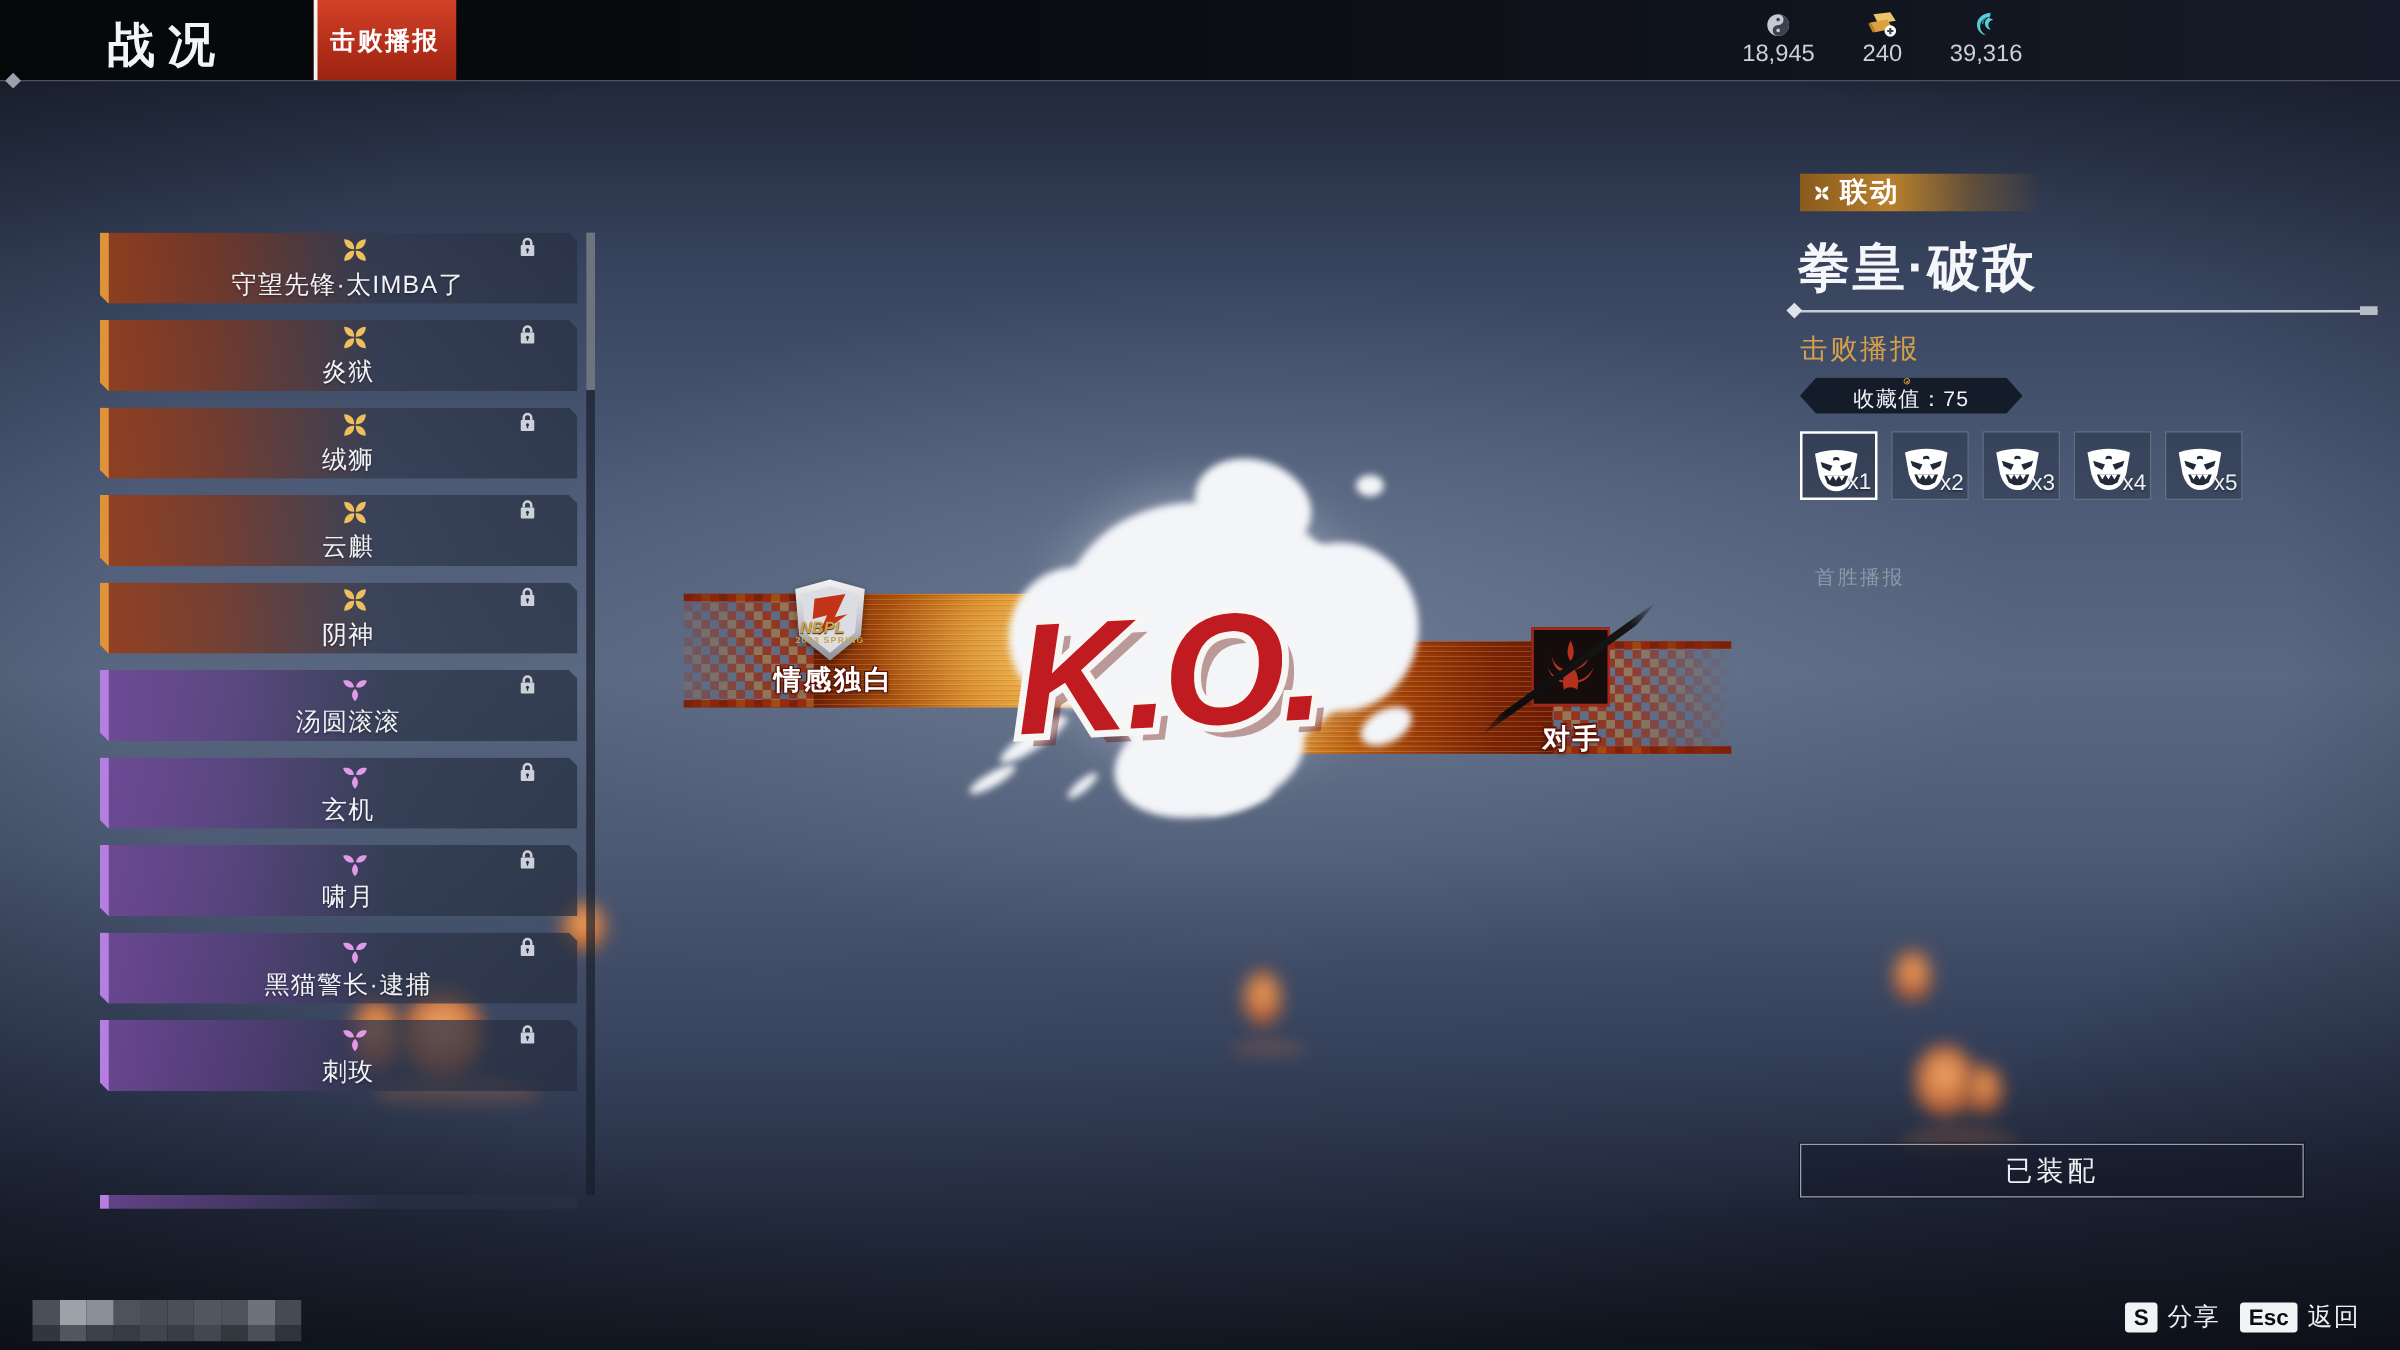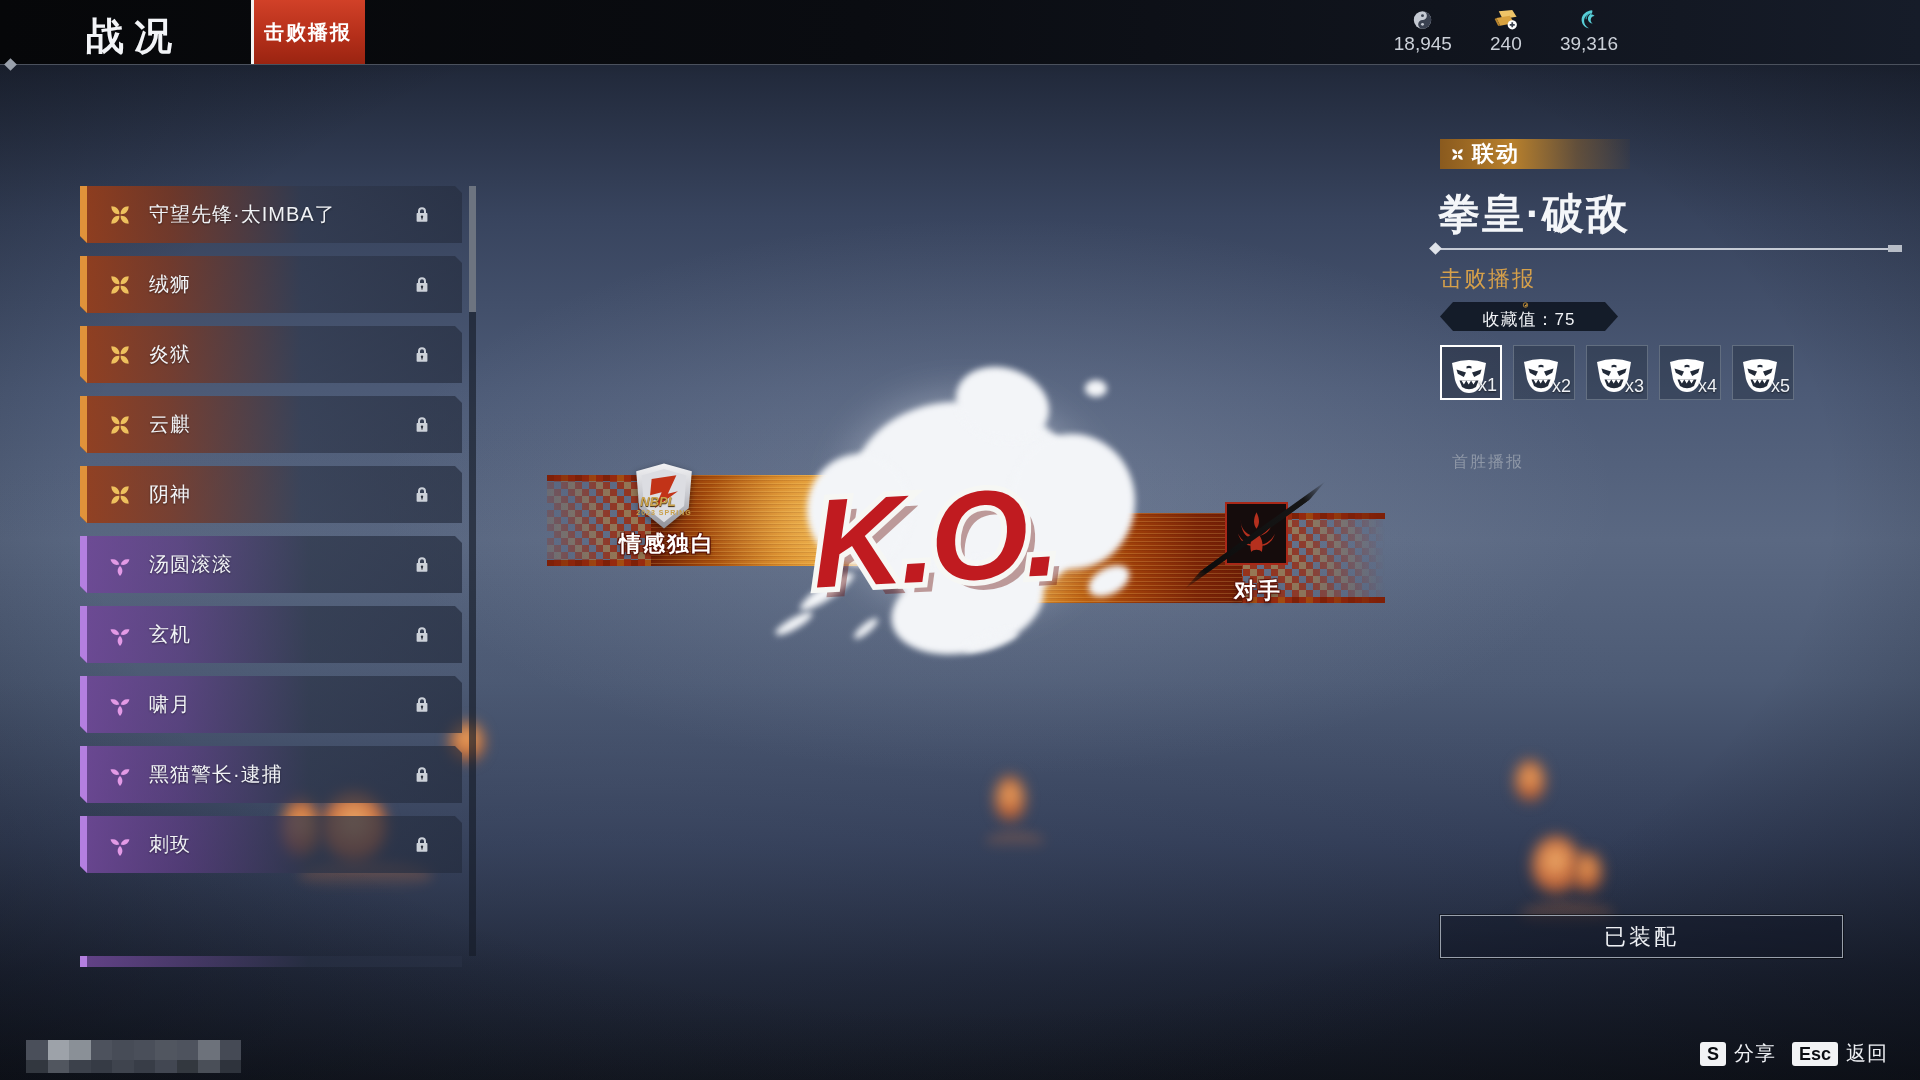--- a/index.html
+++ b/index.html
@@ -28,21 +28,21 @@
   .tab::before{content:"";position:absolute;left:0;top:0;bottom:0;width:3px;background:#f3f3f1;}
   .tab-label{color:#fff;font-size:20px;font-weight:bold;letter-spacing:2px;}
   .currencies{position:absolute;right:302px;top:8px;display:flex;gap:26px;}
   .cur{display:flex;flex-direction:column;align-items:center;min-width:56px;}
   .cur svg{width:27px;height:24px;}
   .cur-val{margin-top:1px;font-size:19px;color:#ccd1d9;}
 
   
   .broadcast-list{position:absolute;z-index:4;left:80px;top:186px;width:382px;display:flex;flex-direction:column;gap:13px;}
   .s-item{position:relative;height:57px;display:flex;align-items:center;
-    clip-path:polygon(0 0,calc(100% - 7px) 0,100% 7px,100% 100%,7px 100%,0 calc(100% - 7px));}
+    clip-path:polygon(0 0,calc(100% - 7px) 0,100% 7px,100% 100%,7px 100%,0 calc(100% - 7px));flex-direction:column;}
   .s-item.gold{background:linear-gradient(90deg,rgba(152,62,26,0.92) 0%,rgba(126,54,30,0.78) 24%,rgba(48,56,76,0.72) 58%,rgba(38,46,64,0.70) 100%);}
   .s-item.purple{background:linear-gradient(90deg,rgba(112,72,152,0.90) 0%,rgba(94,62,132,0.74) 26%,rgba(44,52,72,0.72) 60%,rgba(36,44,62,0.70) 100%);}
   .s-item .accent{position:absolute;left:0;top:0;bottom:0;width:7px;}
   .s-item.gold .accent{background:#e0923a;}
   .s-item.purple .accent{background:#b47fe0;}
   .s-icon{margin-left:26px;width:28px;height:28px;}
   .s-item.gold .s-icon{color:#eec05d;}
   .s-item.purple .s-icon{color:#e39ae6;}
   .s-icon svg{width:28px;height:28px;}
   .s-label{margin-left:15px;font-size:20px;color:#f1f3f6;letter-spacing:1px;text-shadow:0 1px 2px rgba(0,0,0,.45);}
@@ -265,31 +265,31 @@
     <span class="s-label">守望先锋·太IMBA了</span>
     <span class="s-lock"><svg viewBox="0 0 24 24">
             <use href="#icon-lock"></use>
           </svg></span>
       </div>
       <div class="s-item gold">
         <span class="accent"></span>
     <span class="s-icon"><svg viewBox="0 0 24 24">
             <use href="#icon-shuriken4"></use>
           </svg></span>
+    <span class="s-label">炎狱</span>
+    <span class="s-lock"><svg viewBox="0 0 24 24">
+            <use href="#icon-lock"></use>
+          </svg></span>
+      </div>
+      <div class="s-item gold">
+        <span class="accent"></span>
+    <span class="s-icon"><svg viewBox="0 0 24 24">
+            <use href="#icon-shuriken4"></use>
+          </svg></span>
     <span class="s-label">绒狮</span>
-    <span class="s-lock"><svg viewBox="0 0 24 24">
-            <use href="#icon-lock"></use>
-          </svg></span>
-      </div>
-      <div class="s-item gold">
-        <span class="accent"></span>
-    <span class="s-icon"><svg viewBox="0 0 24 24">
-            <use href="#icon-shuriken4"></use>
-          </svg></span>
-    <span class="s-label">炎狱</span>
     <span class="s-lock"><svg viewBox="0 0 24 24">
             <use href="#icon-lock"></use>
           </svg></span>
       </div>
       <div class="s-item gold">
         <span class="accent"></span>
     <span class="s-icon"><svg viewBox="0 0 24 24">
             <use href="#icon-shuriken4"></use>
           </svg></span>
     <span class="s-label">云麒</span>

